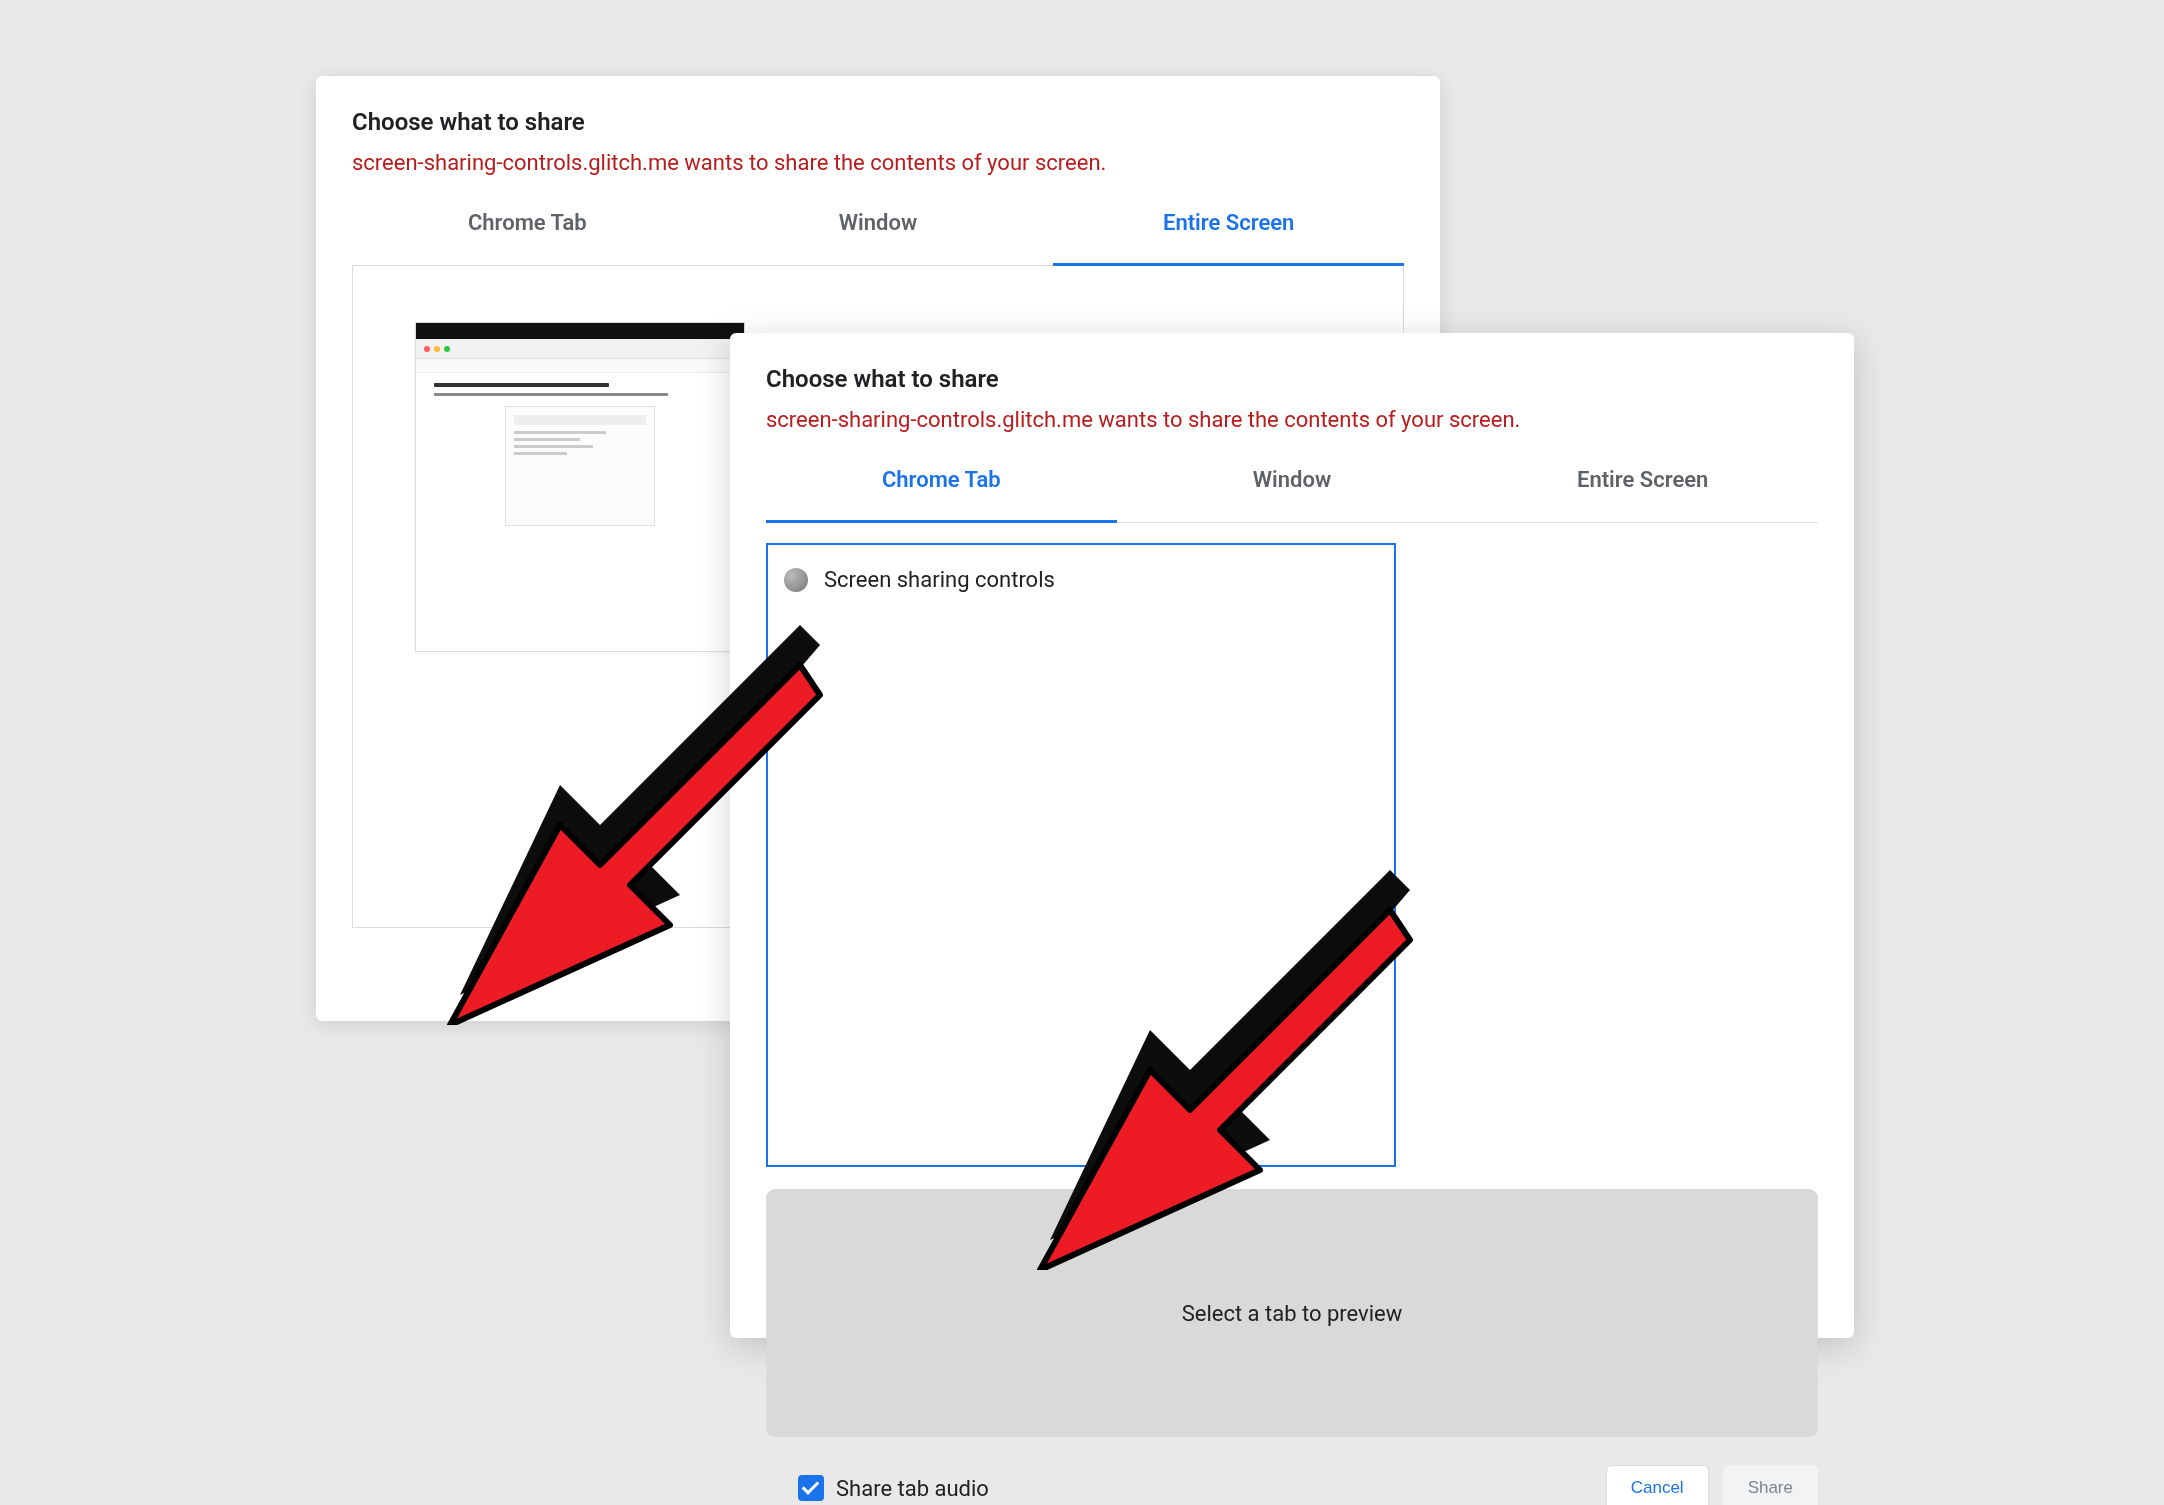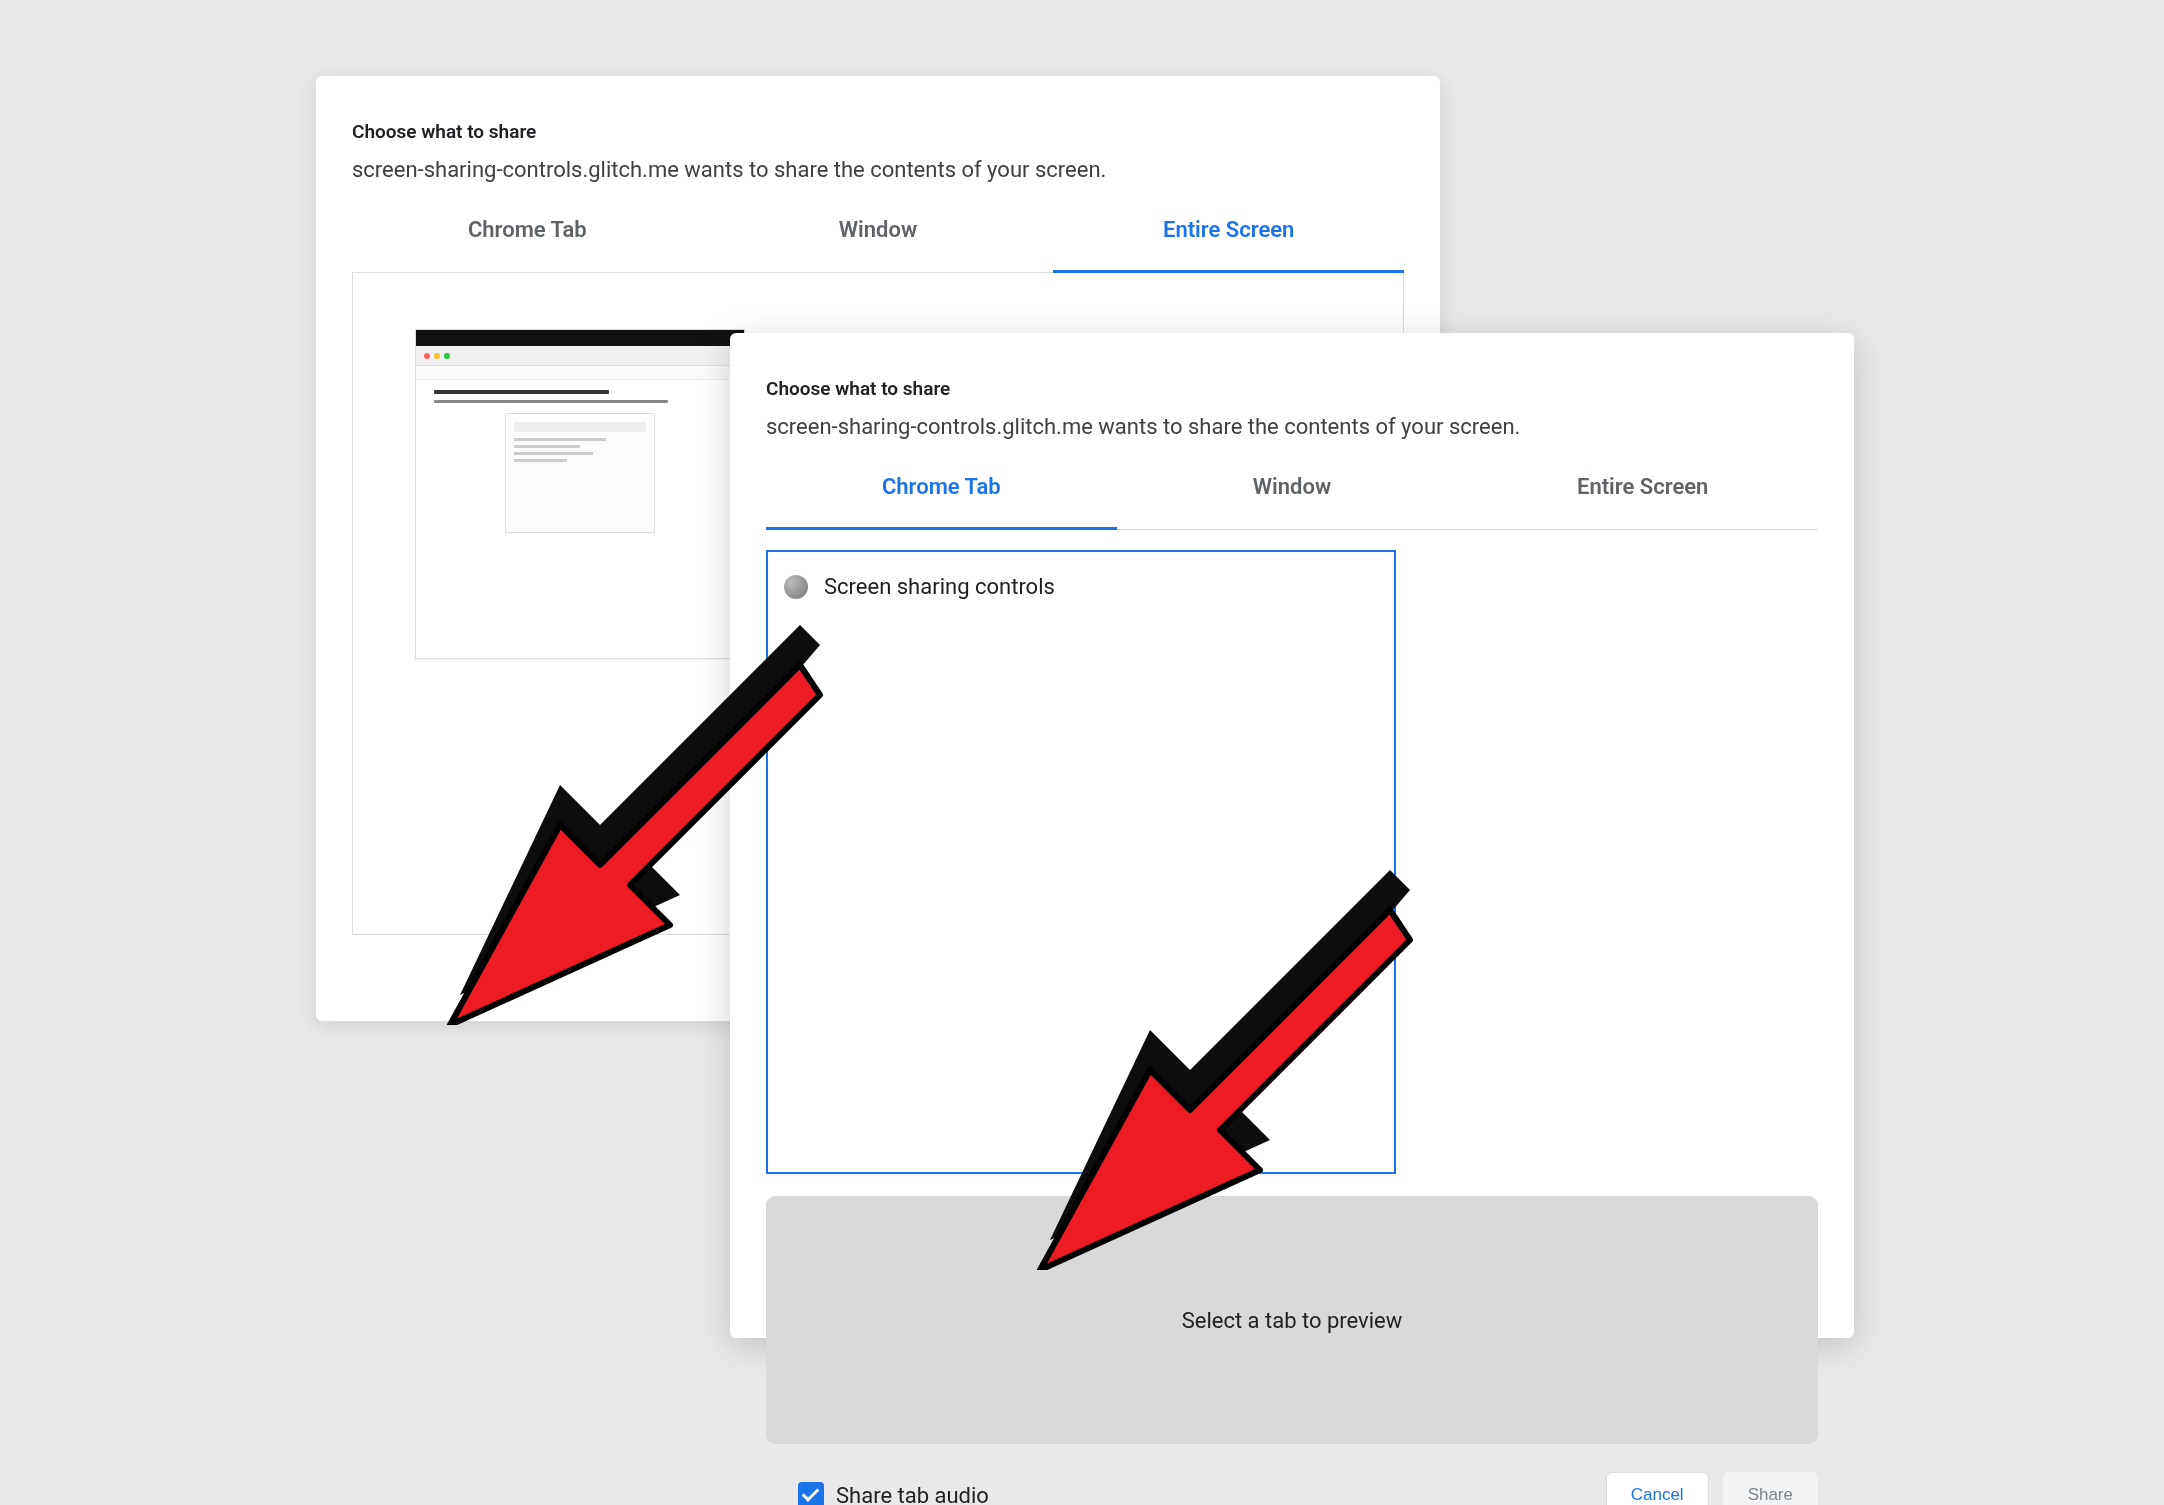--- a/index.html
+++ b/index.html
@@ -29,30 +29,29 @@
 
     .dialog-front {
       left: 730px;
       top: 333px;
       width: 1124px;
       height: 1005px;
       box-shadow: 0 8px 36px rgba(0,0,0,0.18);
     }
 
     .dialog h2 {
-      font-size: 19px;
+      font-size: 24px;
       font-weight: 640;
       color: #202124;
       margin-bottom: 14px;
-      margin-top: 12px;
     }
 
     .dialog .subtitle {
       font-size: 22px;
-      color: #404040;
+      color: #b91c1c;
       margin-bottom: 10px;
     }
 
     .tabs {
       display: flex;
       border-bottom: 1px solid #dadce0;
       margin-top: 18px;
     }
 
     .tab {

